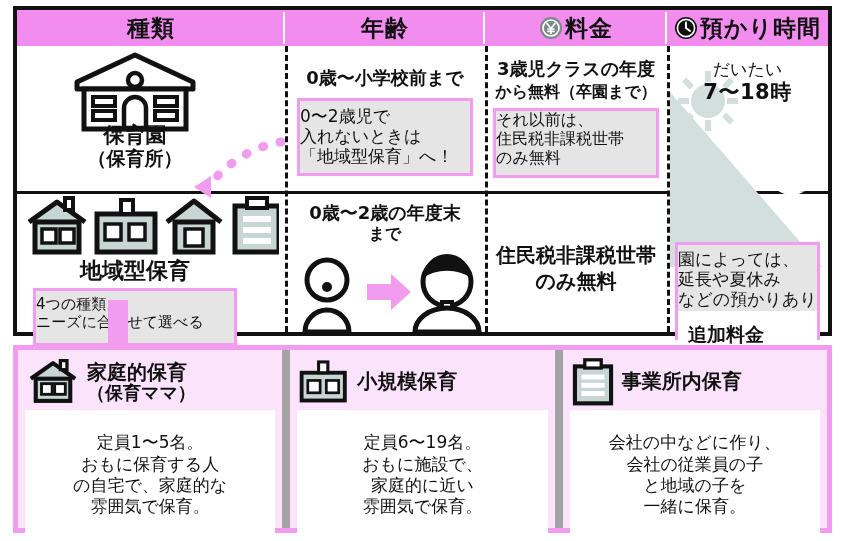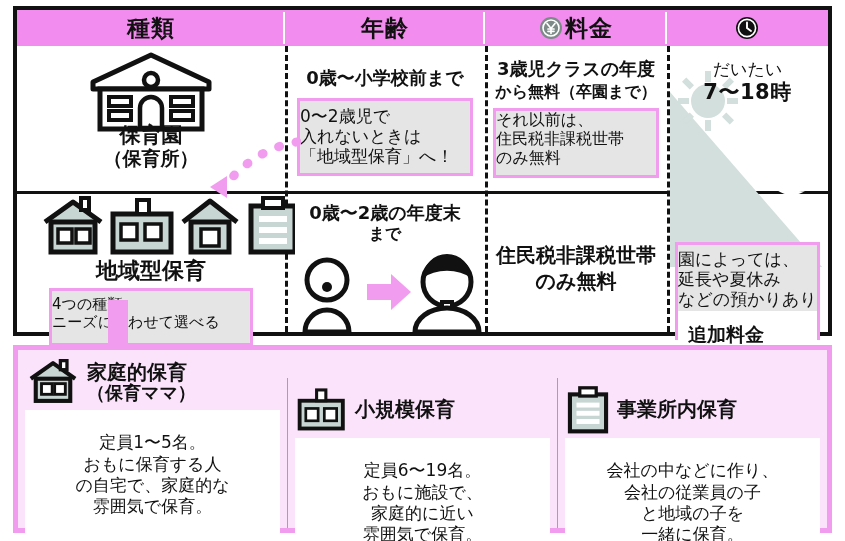--- a/index.html
+++ b/index.html
@@ -42,21 +42,21 @@
     border-left:3px dashed #111;
   }
   .v1{left:268px;} .v2{left:468px;} .v3{left:650px;}
 
   .body{position:absolute;left:0;top:36px;right:0;bottom:0;}
   .r{position:absolute;left:0;right:0;}
   .r1{top:0;height:145px;}
   .r2{top:148px;bottom:0;}
 
   .cl{position:absolute;top:0;bottom:0;}
-  .cl1{left:16px;width:236px;} .cl2{left:268px;width:200px;}
+  .cl1{left:0;width:236px;} .cl2{left:268px;width:200px;}
   .cl3{left:468px;width:182px;} .cl4{left:650px;right:0;}
 
   
   .pinkbox{
     background:#e5e5e5;
     border:3px solid #f29cf0;
     text-align:left;
     line-height:1.18;
     color:#111;
     box-sizing:border-box;
@@ -115,21 +115,21 @@
     box-sizing:border-box;
     display:flex;
     z-index:5;
   }
   .card{
     position:relative;
     flex:1 1 0;
     padding:6px 7px 7px 7px;
     box-sizing:border-box;
   }
-  .card + .card{border-left:1px solid #a3a3a3;margin-top:28px;}
+  .card + .card{border-left:8px solid #a3a3a3;}
   .card-head{height:52px;display:flex;align-items:center;gap:6px;}
   .card-title{font-size:20px;font-weight:bold;line-height:1.06;}
   .card-title .sub{font-size:18px;display:block;font-weight:bold;}
   .card-body{
     background:#fff;margin-top:2px;height:130px;
     display:flex;align-items:center;justify-content:center;
     text-align:center;font-size:17px;line-height:1.26;padding:2px 3px;
     box-sizing:border-box;
   }
 </style>
@@ -157,20 +157,21 @@
         </svg>
         <span>料金</span>
         <i class="sep"></i>
       </div>
       <div class="cell c4">
         <svg width="24" height="24" viewBox="0 0 24 24" style="margin-right:2px">
           <circle cx="12" cy="12" r="11" fill="#111"></circle>
           <circle cx="12" cy="12" r="8.6" fill="none" stroke="#fff" stroke-width="1.6"></circle>
           <path d="M12 6.5V12l4 3" stroke="#fff" stroke-width="1.9" fill="none" stroke-linecap="round"></path>
         </svg>
+        <span>預かり時間</span>
       </div>
     </div>
 
     <div class="vline v1"></div>
     <div class="vline v2"></div>
     <div class="vline v3"></div>
     <div class="rowline"></div>
 
     <div class="body">
 

